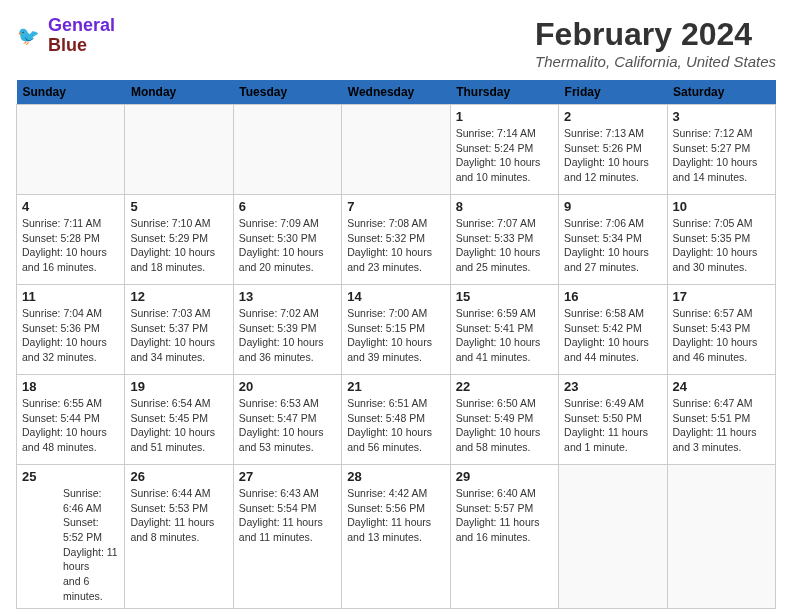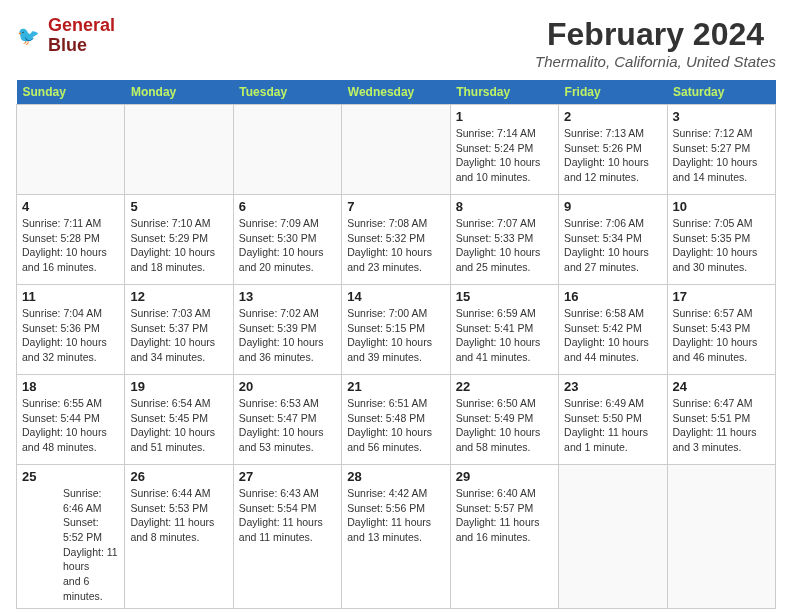--- a/index.html
+++ b/index.html
@@ -28,41 +28,41 @@
       line-height: 1.1;
     }
     .logo-text span {
       color: #2a6ebb;
     }
     .logo-bird {
       width: 28px;
       height: 28px;
     }
     .title-area {
-      text-align: center;
+      text-align: left;
       margin-left: 23px;
     }
     .main-title {
       font-size: 32px;
       font-weight: bold;
       color: #333;
     }
     .subtitle {
       font-size: 15px;
       color: #555;
       font-style: italic;
     }
     table {
       width: 100%;
       border-collapse: collapse;
       font-size: 11px;
     }
     .day-header {
       background: #2a6ebb;
-      color: #bef264;
+      color: #000000;
       text-align: left;
       padding: 5px 6px;
       font-weight: bold;
       font-size: 12px;
     }
     td {
       border: 1px solid #ccc;
       vertical-align: top;
       padding: 4px 5px;
       width: calc(100% / 7);
@@ -88,21 +88,21 @@
   </style>
 </head>
 <body>
 
 <div class="header-area">
   <div class="logo">
     <svg class="logo-bird" viewBox="0 0 40 40">
       <text x="2" y="28" font-size="26" fill="#2a6ebb">🐦</text>
     </svg>
     <div class="logo-text">
-      <span style="color:#b91c1c">General</span><br>
+      <span style="color:#6d28d9">General</span><br>
       <span style="color:#7f1d1d">Blue</span>
     </div>
   </div>
   <div class="title-area">
     <div class="main-title">February 2024</div>
     <div class="subtitle">Thermalito, California, United States</div>
   </div>
 </div>
 
 <table>

